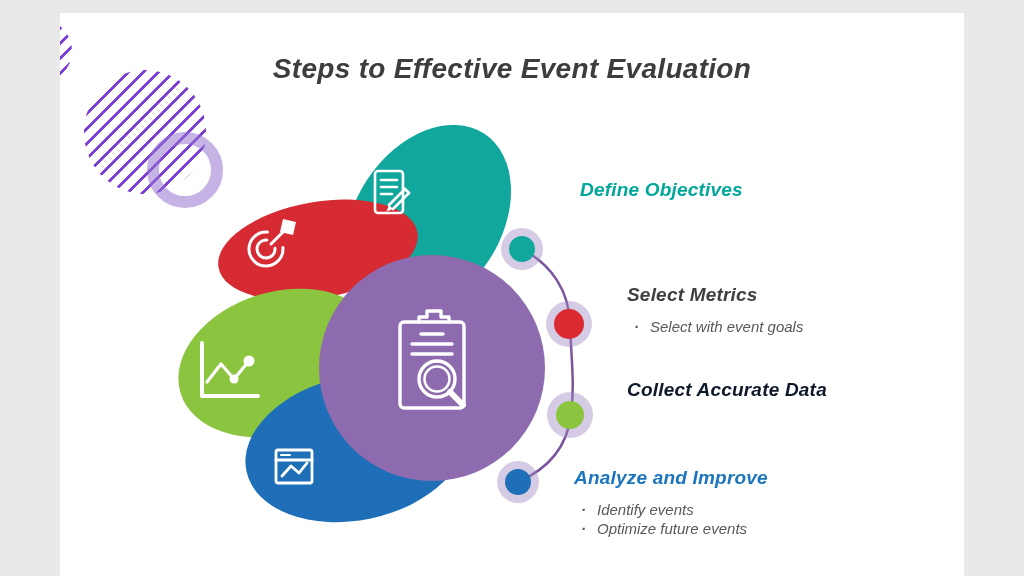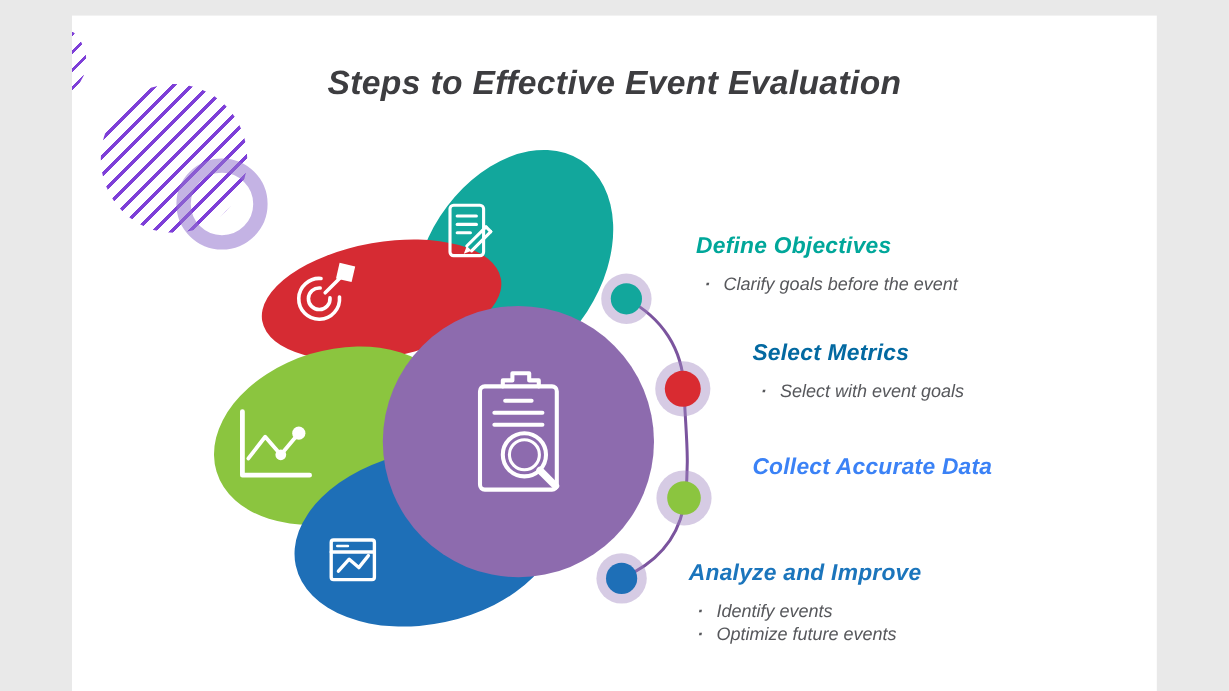--- a/index.html
+++ b/index.html
@@ -36,23 +36,23 @@
   
   .illustration { position:absolute; left:0; top:0; }
 
   
   .step { position:absolute; }
   .step h2 { margin:0; font-size:19px; font-weight:700; letter-spacing:.2px; line-height:22px; }
   .step ul { margin:12px 0 0 7px; padding:0; list-style:none; }
   .step li { display:flex; font-size:15px; color:#57585c; line-height:18.5px; }
   .step li::before { content:"·"; font-weight:700; margin-right:11px; color:#57585c; }
 
-  .step-1 { left:520px; top:182px; }  .step-1 h2 { color:#00a79a; }
-  .step-2 { left:567px; top:271px; }  .step-2 h2 { color:#0369a1; }
-  .step-3 { left:567px; top:366px; }  .step-3 h2 { color:#3b82f6; }
+  .step-1 { left:520px; top:166px; }  .step-1 h2 { color:#00a79a; }
+  .step-2 { left:567px; top:271px; }  .step-2 h2 { color:#404040; }
+  .step-3 { left:567px; top:366px; }  .step-3 h2 { color:#0f172a; }
   .step-4 { left:514px; top:454px; }  .step-4 h2 { color:#1b75bc; }
 </style>
 </head>
 <body>
 
 <div class="canvas">
 
   <div class="stripe-circle deco-tl-edge"></div>
   <div class="stripe-circle deco-tl-main"></div>
   <div class="deco-ring"></div>
@@ -159,23 +159,20 @@
     </g>
 
     <circle cx="462" cy="236" r="13" fill="#12a79c"></circle>
     <circle cx="509" cy="311" r="15" fill="#d92b31"></circle>
     <circle cx="510" cy="402" r="14" fill="#8bc53f"></circle>
     <circle cx="458" cy="469" r="13" fill="#1e6fb7"></circle>
   </svg>
 
   <div class="step step-1">
     <h2>Define Objectives</h2>
-    <ul>
-      <li>Clarify goals before the event</li>
-    </ul>
   </div>
 
   <div class="step step-2">
     <h2>Select Metrics</h2>
     <ul>
       <li>Select with event goals</li>
     </ul>
   </div>
 
   <div class="step step-3">

